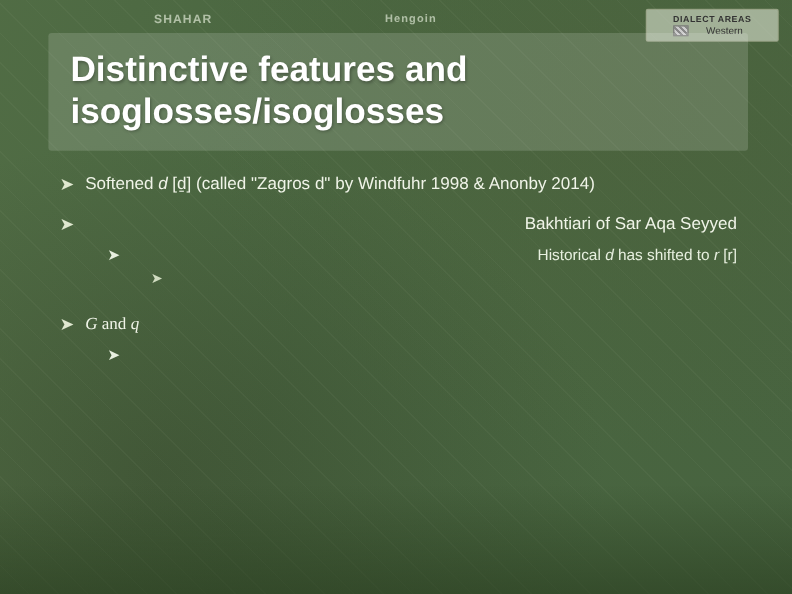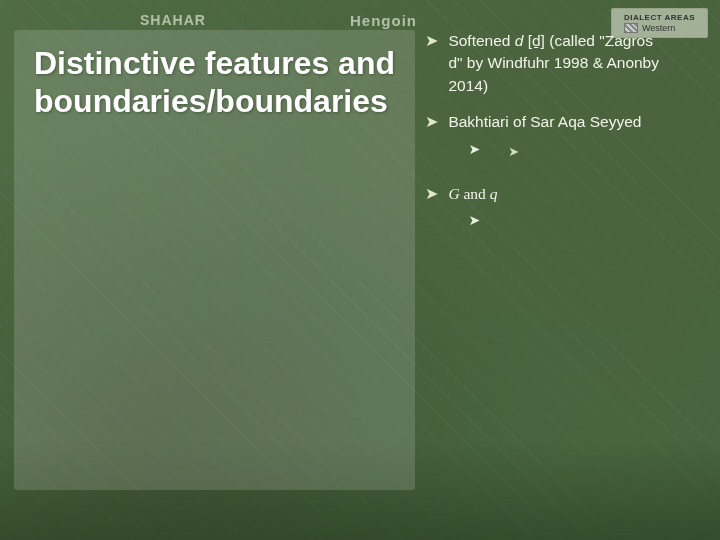--- a/index.html
+++ b/index.html
@@ -41,33 +41,33 @@
           transparent,
           transparent 18px,
           rgba(200,210,180,0.3) 18px,
           rgba(200,210,180,0.3) 19px
         );
     }
 
     .slide-content {
       position: absolute;
       inset: 0;
-      padding: 30px 40px 30px 14px;
-      display: flex;
-      flex-direction: row;
+      padding: 30px 40px 30px 44px;
+      display: flex;
+      flex-direction: column;
     }
 
     
     .top-legend {
       position: absolute;
       top: 8px;
       right: 12px;
       background: rgba(200,210,190,0.7);
       border: 1px solid rgba(150,160,130,0.8);
-      padding: 4px 12px;
+      padding: 4px 24px;
       font-size: 9px;
       color: #333;
       display: flex;
       align-items: center;
       gap: 6px;
       border-radius: 2px;
     }
 
     .legend-swatch {
       width: 14px;
@@ -185,84 +185,85 @@
       height: 100px;
       background: linear-gradient(to top, rgba(40,60,30,0.6), transparent);
       pointer-events: none;
     }
 
     
     .map-label-shahar {
       position: absolute;
       top: 12px;
       left: 140px;
-      font-size: 14px;
+      font-size: 11px;
       color: rgba(220,230,210,0.7);
       font-weight: bold;
       letter-spacing: 1px;
     }
 
     .map-label-hengoin {
       position: absolute;
       top: 12px;
       left: 350px;
-      font-size: 15px;
+      font-size: 10px;
       color: rgba(220,230,210,0.7);
       font-weight: bold;
       letter-spacing: 1px;
       text-align: right;
     }
   </style>
 </head>
 <body>
 
 <div class="background"></div>
 <div class="map-overlay"></div>
 <div class="map-contours"></div>
 <div class="bottom-map-fade"></div>
 
 <div class="map-label-shahar">SHAHAR</div>
 <div class="map-label-hengoin">Hengoin</div>
 
 <div class="top-legend">
   <div style="display:flex;flex-direction:column;gap:1px;">
     <div style="font-weight:bold;font-size:8px;letter-spacing:0.5px;color:#333;">DIALECT AREAS</div>
-    <div style="display:flex;align-items:center;gap:4px;">
+    <div style="display:flex;align-items:center;gap:16px;">
       <div class="legend-swatch"></div>
       <span style="font-size:9px;color:#333;">Western</span>
     </div>
   </div>
 </div>
 
 <div class="slide-content">
 
   <div class="title-area">
     <div class="slide-title">
       <span>Distinctive features and</span><br>
-      <span>boundaries/boundaries</span>
+      <span>isoglosses/isoglosses</span>
     </div>
   </div>
 
   <div class="content-area">
 
     <div class="bullet-item">
       <span class="bullet-arrow">➤</span>
       <span class="bullet-text">
         Softened <em>d</em> [ḏ] (called "Zagros d" by Windfuhr 1998 &amp; Anonby 2014)
       </span>
     </div>
 
     <div class="bullet-item">
       <span class="bullet-arrow">➤</span>
-      <div style="flex:1;">
+      <div style="flex:1;text-align:right;">
         <span class="bullet-text">Bakhtiari of Sar Aqa Seyyed</span>
         <div class="sub-bullets">
           <div class="sub-bullet-item">
             <span class="sub-bullet-arrow">➤</span>
             <div style="flex:1;">
+              <span class="sub-bullet-text">Historical <em>d</em> has shifted to <em>r</em> [r]</span>
               <div class="sub-sub-bullets">
                 <div class="sub-sub-bullet-item">
                   <span class="sub-sub-bullet-arrow">➤</span>
                 </div>
               </div>
             </div>
           </div>
         </div>
       </div>
     </div>

